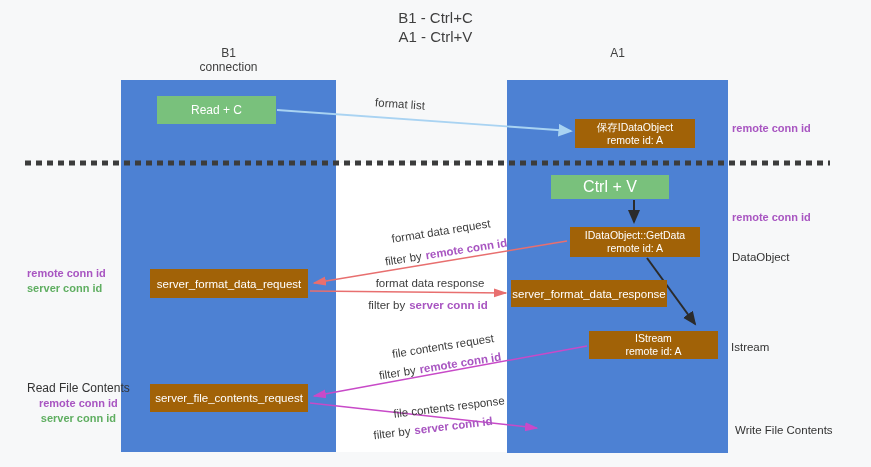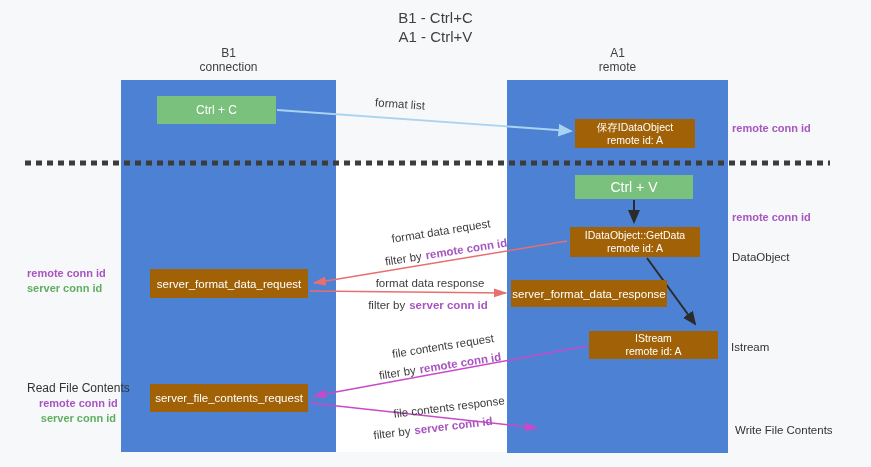--- a/index.html
+++ b/index.html
@@ -19,21 +19,21 @@
 
   .node{display:flex;flex-direction:column;align-items:center;justify-content:center;
         color:#fff;text-align:center;}
   .green{background:#79c17c;}
   .orange{background:#a16207;}
   .one-line{font-size:11.5px;}
   .two-line{font-size:10.5px;line-height:13px;}
 
   .n-ctrlc{left:157px;top:96px;width:119px;height:28px;font-size:12px;}
   .n-saveido{left:575px;top:119px;width:120px;height:29px;}
-  .n-ctrlv{left:575px;top:175px;width:118px;height:24px;font-size:14px;}
+  .n-ctrlv{left:551px;top:175px;width:118px;height:24px;font-size:16px;}
   .n-getdata{left:570px;top:227px;width:130px;height:30px;}
   .n-istream{left:589px;top:331px;width:129px;height:28px;}
   .n-fmtreq{left:150px;top:269px;width:158px;height:29px;justify-content:center;}
   .n-fmtresp{left:511px;top:280px;width:156px;height:27px;}
   .n-filereq{left:150px;top:384px;width:158px;height:28px;}
   .n-fileresp{left:543px;top:417px;width:165px;height:26px;}
 
   .lbl{white-space:nowrap;font-size:11.5px;color:#3d3d3d;transform-origin:center;}
   .hl-purple{color:#a855c1;font-weight:bold;}
   .lbl .pre{margin-right:4px;}
@@ -60,21 +60,20 @@
   <div class="abs mid-band"></div>
   <div class="abs lane lane-left"></div>
   <div class="abs lane lane-right"></div>
 
   <div class="abs lane-header hdr-left">
     <div>B1</div>
     <div>connection</div>
   </div>
   <div class="abs lane-header hdr-right">
     <div>A1</div>
-    <div>remote</div>
   </div>
 
   <svg class="arrows" width="871" height="467">
     <defs>
       <marker id="m-blue" markerWidth="9" markerHeight="9" refX="7" refY="3.5" orient="auto">
         <path d="M0,0 L8,3.5 L0,7 z" fill="#a9d3f2"></path>
       </marker>
       <marker id="m-black" markerWidth="8" markerHeight="8" refX="6" refY="3" orient="auto">
         <path d="M0,0 L7,3 L0,6 z" fill="#2b2b2b"></path>
       </marker>
@@ -97,21 +96,21 @@
     <line x1="567" y1="241" x2="314" y2="283" stroke="#e86f6f" stroke-width="1.5" marker-end="url(#m-red)"></line>
 
     <line x1="310" y1="291" x2="506" y2="293" stroke="#e86f6f" stroke-width="1.5" marker-end="url(#m-red)"></line>
 
     <line x1="587" y1="346" x2="314" y2="396" stroke="#c84ac8" stroke-width="1.5" marker-end="url(#m-mag)"></line>
 
     <line x1="310" y1="403" x2="537" y2="428" stroke="#c84ac8" stroke-width="1.5" marker-end="url(#m-mag)"></line>
   </svg>
 
   <div class="node green n-ctrlc">
-    <span>Ctrl + C</span>
+    <span>Read + C</span>
   </div>
 
   <div class="node orange two-line n-saveido">
     <div>保存IDataObject</div>
     <div>remote id: A</div>
   </div>
 
   <div class="node green n-ctrlv">
     <span>Ctrl + V</span>
   </div>

